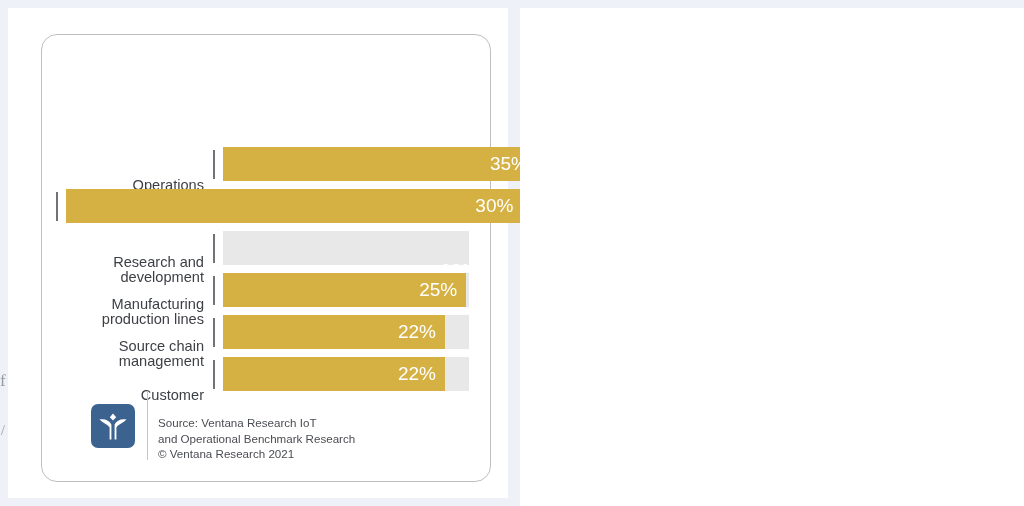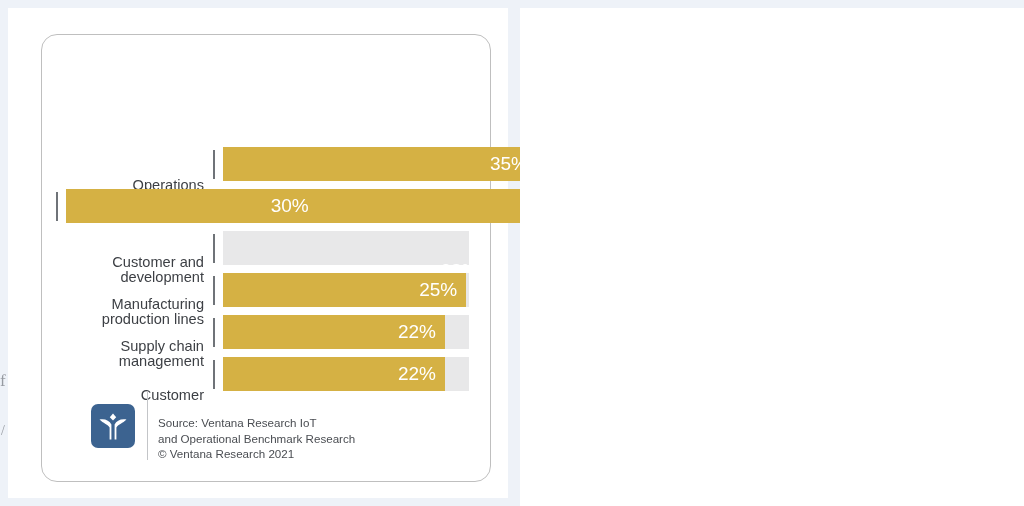--- a/index.html
+++ b/index.html
@@ -185,47 +185,47 @@
             <div class="tick"></div>
             <div class="track">
               <div class="bar" style="width: 127.63%;">
                 <span class="bar-value">35%</span>
               </div>
             </div>
           </div>
           <div class="row">
             <div class="tick"></div>
             <div class="track">
-              <div class="bar" style="width: 113.25%; justify-content: center;">
+              <div class="bar" style="width: 113.25%;">
                 <span class="bar-value">30%</span>
               </div>
             </div>
           </div>
           <div class="row">
-            <div class="row-label">Customer and
+            <div class="row-label">Research and
 development</div>
             <div class="tick"></div>
             <div class="track">
               <div class="bar" style="width: 107.5%; margin-top: 40px;">
                 <span class="bar-value">28%</span>
               </div>
             </div>
           </div>
           <div class="row">
             <div class="row-label">Manufacturing
 production lines</div>
             <div class="tick"></div>
             <div class="track">
               <div class="bar" style="width: 98.88%;">
                 <span class="bar-value">25%</span>
               </div>
             </div>
           </div>
           <div class="row">
-            <div class="row-label">Supply chain
+            <div class="row-label">Source chain
 management</div>
             <div class="tick"></div>
             <div class="track">
               <div class="bar" style="width: 90.25%;">
                 <span class="bar-value">22%</span>
               </div>
             </div>
           </div>
           <div class="row">
             <div class="row-label">Customer</div>

